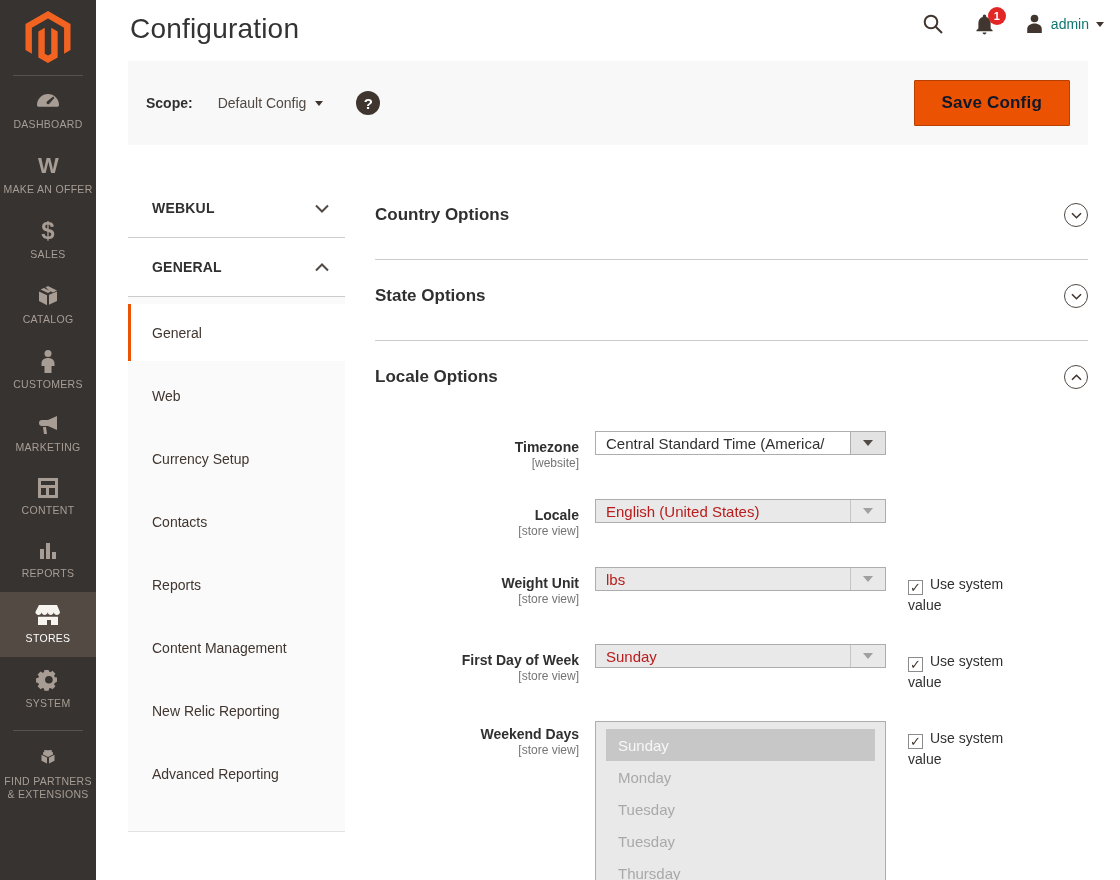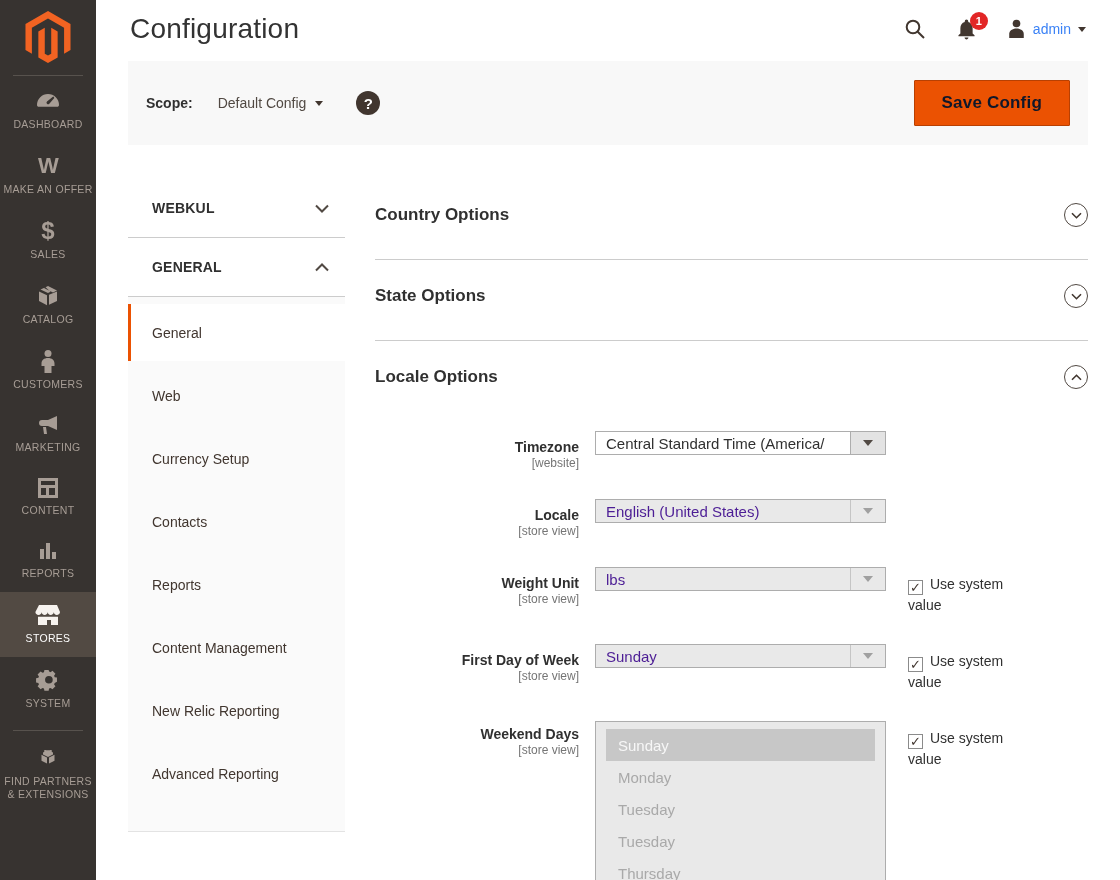--- a/index.html
+++ b/index.html
@@ -16,29 +16,29 @@
   .side-item .lbl { font-size:10.5px; letter-spacing:.3px; text-align:center; line-height:13px; margin-top:5px; }
   .side-item svg { display:block; }
   .side-item.active { background:#524a43; color:#f7f3ef; }
   .side-item.active .lbl { color:#fff; }
   .dollar { font-size:24px; font-weight:bold; line-height:24px; }
   .w-glyph { font-size:22px; font-weight:bold; line-height:24px; letter-spacing:-1px; }
 
   
   .main { position:absolute; left:96px; top:0; width:1024px; height:880px; background:#fff; }
 
-  .topbar { display:flex; align-items:center; padding:13px 34px 0 34px; }
+  .topbar { display:flex; align-items:flex-start; padding:13px 16px 0 34px; }
   .page-title { font-size:28px; font-weight:400; color:#333; letter-spacing:.2px; }
   .top-icons { margin-left:auto; display:flex; align-items:center; gap:30px; }
   .icon-btn { position:relative; cursor:pointer; display:flex; align-items:center; }
   .badge { position:absolute; top:-6px; right:-11px; min-width:18px; height:18px; border-radius:9px;
            background:#e22626; color:#fff; font-size:11px; font-weight:bold;
            display:flex; align-items:center; justify-content:center; padding:0 4px; }
   .admin-group { display:flex; align-items:center; gap:7px; cursor:pointer; }
-  .admin-name { font-size:14px; color:#3b82f6; }
+  .admin-name { font-size:14px; color:#0f766e; }
   .caret-down { width:0; height:0; border-left:4px solid transparent; border-right:4px solid transparent;
                 border-top:5px solid #41362f; }
 
   
   .scope-bar { margin:16px 32px 0 32px; height:84px; background:#f8f8f8;
                display:flex; align-items:center; padding:0 18px; }
   .scope-label { font-size:14px; font-weight:bold; color:#303030; }
   .scope-select { display:flex; align-items:center; gap:9px; margin-left:25px; cursor:pointer; }
   .scope-value { font-size:14px; color:#514943; }
   .help-btn { margin-left:33px; width:24px; height:24px; border-radius:50%; background:#41362f;
@@ -76,21 +76,21 @@
   .fhint  { display:block; font-size:12px; color:#757575; line-height:15px; }
   .field-col { margin-left:16px; width:291px; flex-shrink:0; }
   .select { height:24px; border:1px solid #adadad; background:#fff; display:flex; cursor:pointer; }
   .select .txt { flex:1; min-width:0; padding:0 10px; display:flex; align-items:center;
                  font-size:15px; color:#303030; white-space:nowrap; overflow:hidden; }
   .select .dbtn { width:35px; flex-shrink:0; border-left:1px solid #adadad; background:#e3e3e3;
                   display:flex; align-items:center; justify-content:center; }
   .sel-arrow { width:0; height:0; border-left:5px solid transparent; border-right:5px solid transparent;
                border-top:6px solid #514943; }
   .select.disabled { background:#e9e9e9; cursor:default; }
-  .select.disabled .txt { color:#4c1d95; }
+  .select.disabled .txt { color:#b91c1c; }
   .select.disabled .dbtn { background:#e9e9e9; border-left-color:#c5c5c5; }
   .select.disabled .sel-arrow { border-top-color:#a0a0a0; }
 
   .multiselect { border:1px solid #adadad; background:#e9e9e9; height:212px; padding:7px 10px; overflow:hidden; }
   .mopt { height:32px; display:flex; align-items:center; padding:0 12px; font-size:15px; color:#a9a9a9; }
   .mopt.selected { background:#c7c7c7; color:#f7f7f7; }
 
   .sys-col { margin-left:22px; width:110px; padding-top:7px; font-size:14px; color:#303030; line-height:21px; }
   .sys-col label { cursor:pointer; }
   .cb { display:inline-block; width:15px; height:15px; border:1px solid #8b8b8b; background:#fff;

